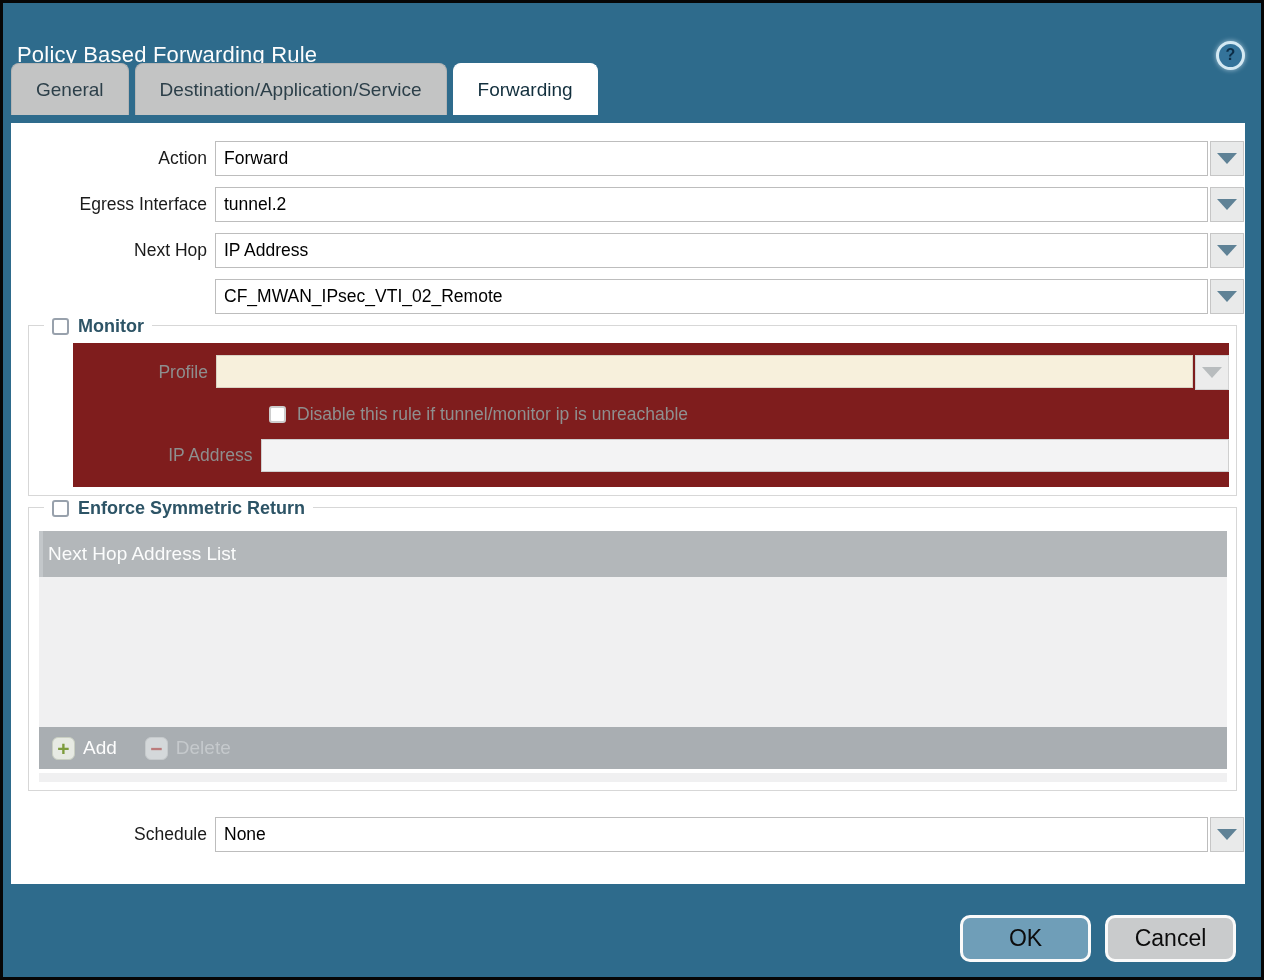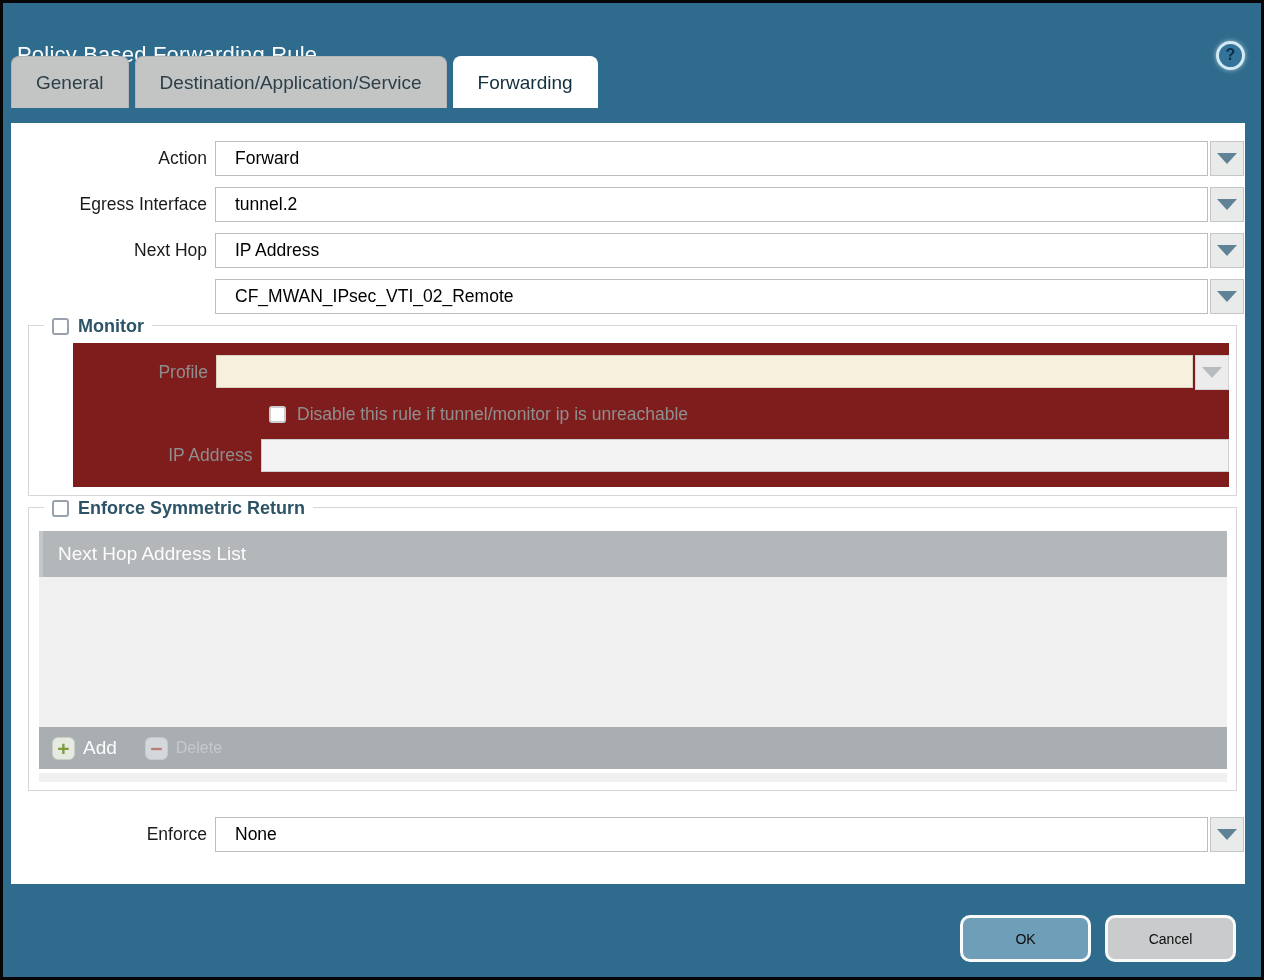--- a/index.html
+++ b/index.html
@@ -26,21 +26,21 @@
     border: 3px solid #d4e9f3;
     background: #34739a;
     color: #0c2d47; font-weight: bold; font-size: 16px;
     display: flex; align-items: center; justify-content: center;
     box-shadow: 0 0 5px rgba(230,245,255,.65);
     cursor: pointer;
   }
 
   
   .tabs {
-    position: absolute; top: 53px; left: 8px; right: 16px; height: 52px;
+    position: absolute; top: 60px; left: 8px; right: 16px; height: 52px;
     display: flex; gap: 6px; align-items: flex-end;
   }
   .tab {
     height: 52px; display: flex; align-items: center;
     padding: 0 24px;
     background: #c3c4c4; color: #2c3f49;
     border-radius: 8px 8px 0 0;
     font-size: 19px; cursor: pointer;
     border: 1px solid #b4b5b5; border-bottom: none;
   }
@@ -60,21 +60,21 @@
   .row-label {
     width: 196px; text-align: right; margin-right: 8px;
     font-size: 17.5px; color: #1b1b1b;
   }
   .combo { display: flex; align-items: stretch; }
   .combo .text-box {
     width: 993px; height: 35px;
     border: 1px solid #bdbdbd; background: #fff;
     font-family: "Liberation Sans", sans-serif;
     font-size: 17.5px; color: #000;
-    padding: 0 19px; outline: none;
+    padding: 0 8px; outline: none;
   }
   .dd-btn {
     width: 34px; height: 35px; margin-left: 2px;
     background: #e9eaea; border: 1px solid #c6c6c6;
     display: flex; align-items: center; justify-content: center;
     cursor: pointer;
   }
   .dd-tri {
     width: 0; height: 0;
     border-left: 10px solid transparent;
@@ -119,54 +119,54 @@
     font-size: 17px; padding: 0 8px; outline: none; color: #555;
   }
   .chk-row { display: flex; align-items: center; gap: 11px; margin: 14px 0 14px 196px; }
   .chk-row .chk-label { font-size: 17.5px; color: #8f8f8f; }
 
   
   .tbl { margin: -2px 2px 0 2px; }
   .tbl-header {
     height: 46px; background: #b3b7ba;
     border-left: 4px solid #c3c7ca;
-    display: flex; align-items: center; padding-left: 15px;
+    display: flex; align-items: center; padding-left: 5px;
     color: #fbfcfc; font-size: 19px;
   }
   .tbl-body { height: 150px; background: #f0f0f1; }
   .tbl-footer {
     height: 42px; background: #a9aeb2;
     display: flex; align-items: center; gap: 28px; padding-left: 13px;
   }
   .tbl-substrip { height: 9px; background: #f0f0f1; margin-top: 4px; }
 
   .mini-btn { display: flex; align-items: center; gap: 8px; cursor: pointer; }
   .mini-btn .glyph-box {
     width: 23px; height: 23px; border-radius: 6px;
     display: flex; align-items: center; justify-content: center;
     font-size: 21px; font-weight: bold; line-height: 1;
   }
   .mini-btn.add .glyph-box { background: #e7eae3; border: 1px solid #c9cfc2; color: #7d9c3c; }
   .mini-btn.add .mini-label { color: #fdfdfd; font-size: 19px; }
   .mini-btn.delete { cursor: default; }
   .mini-btn.delete .glyph-box { background: #d4d8da; border: 1px solid #c6cacc; color: #bb7b7b; }
-  .mini-btn.delete .mini-label { color: #c5c9cc; font-size: 16px; }
+  .mini-btn.delete .mini-label { color: #c5c9cc; font-size: 19px; }
 
   .schedule-row { margin-top: 26px; }
 
   
   .action-bar {
     position: absolute; right: 25px; bottom: 15px;
     display: flex; gap: 14px;
   }
   .dlg-btn {
     width: 131px; height: 47px;
     border: 3px solid #fafafa; border-radius: 10px;
     font-family: "Liberation Sans", sans-serif;
-    font-size: 14px; color: #0c0c0c;
+    font-size: 23px; color: #0c0c0c;
     display: flex; align-items: center; justify-content: center;
     cursor: pointer;
   }
   .dlg-btn.ok { background: #6f9eb8; }
   .dlg-btn.cancel { background: #c9cbcc; }
 </style>
 </head>
 <body>
 
 <div class="screen">
@@ -276,21 +276,21 @@
           <div class="mini-btn delete">
             <span class="glyph-box">−</span>
             <span class="mini-label">Delete</span>
           </div>
         </div>
         <div class="tbl-substrip"></div>
       </div>
     </div>
 
     <div class="row schedule-row">
-      <div class="row-label">Enforce</div>
+      <div class="row-label">Schedule</div>
       <div class="combo">
         <input class="text-box" value="None" style="">
         <div class="dd-btn">
           <span class="dd-tri"></span>
         </div>
       </div>
     </div>
 
   </div>
 

